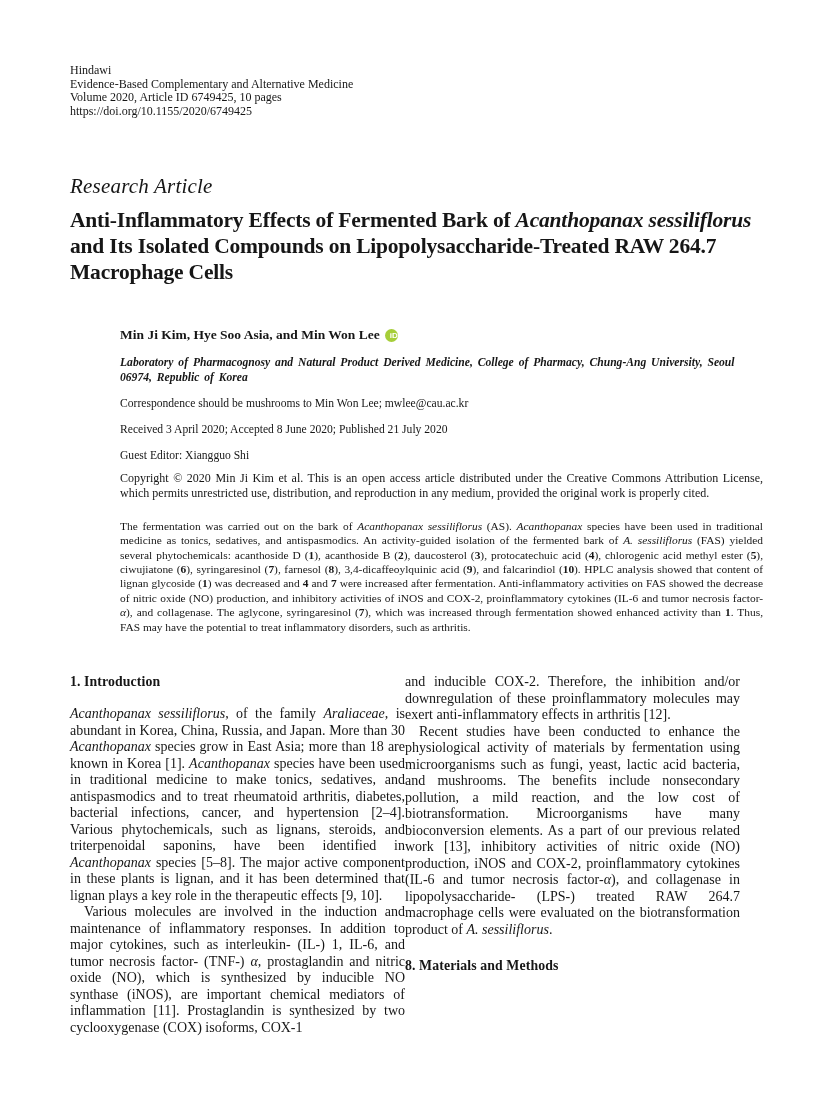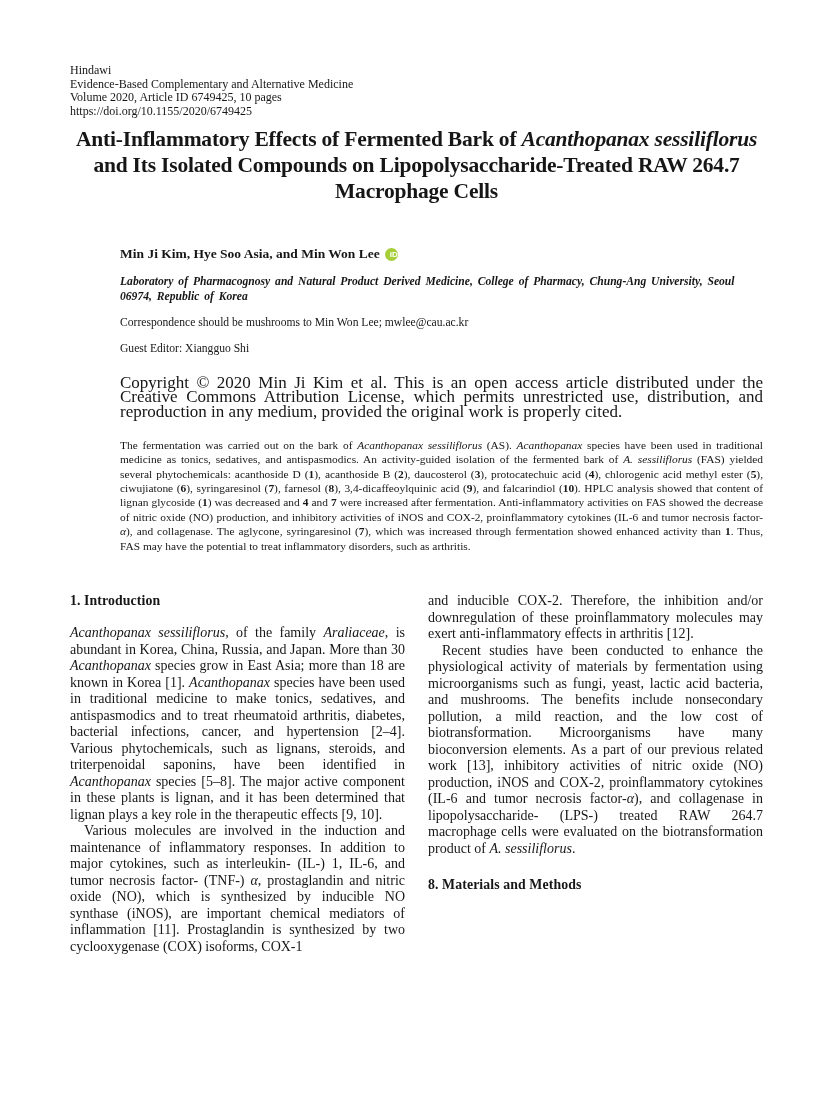--- a/index.html
+++ b/index.html
@@ -33,21 +33,20 @@
     font-size: 21px;
     font-style: italic;
     letter-spacing: 0.2px;
   }
   .article-title {
     margin: 8px 0 0 0;
     font-size: 21.5px;
     line-height: 26px;
     font-weight: bold;
     letter-spacing: -0.2px;
-    text-align: center;
   }
 
   .meta { margin-left: 50px; }
 
   .authors {
     margin-top: 42px;
     font-size: 13.5px;
     font-weight: bold;
   }
   .orcid {
@@ -74,35 +73,34 @@
     line-height: 14.2px;
     word-spacing: 2px;
     font-weight: bold;
   }
   .meta-line {
     margin-top: 12px;
     font-size: 11.6px;
     line-height: 14.2px;
   }
   .copyright {
-    margin-top: 20px;
-    font-size: 17px;
+    margin-top: 8px;
+    font-size: 12px;
     line-height: 14.2px;
     text-align: justify;
   }
   .abstract {
     margin-top: 19px;
     font-size: 11.4px;
     line-height: 14.4px;
     text-align: justify;
   }
 
   .columns {
     display: flex;
-    gap: 23px;
     margin-top: 40px;
   }
   .col { width: 335px; }
 
   .section-heading {
     font-size: 13.8px;
     font-weight: bold;
     margin: 0 0 16px 0;
     letter-spacing: 0.1px;
   }
@@ -123,34 +121,36 @@
 <div class="page">
 
   <header class="journal-header">
     <div>Hindawi</div>
     <div>Evidence-Based Complementary and Alternative Medicine</div>
     <div>Volume 2020, Article ID 6749425, 10 pages</div>
     <div>https://doi.org/10.1155/2020/6749425</div>
   </header>
 
   <main>
+    <div class="article-type">Research Article</div>
 
     <h1 class="article-title"><span>Anti-Inflammatory Effects of Fermented Bark of </span><span class="it">Acanthopanax sessiliflorus</span><span> and Its Isolated Compounds on Lipopolysaccharide-Treated RAW 264.7 Macrophage Cells</span></h1>
 
     <section class="meta">
       <div class="authors">
         <span>Min Ji Kim, Hye Soo Asia, and Min Won Lee</span><span class="orcid">iD</span>
       </div>
 
       <div class="affiliation">Laboratory of Pharmacognosy and Natural Product Derived Medicine, College of Pharmacy, Chung-Ang University, Seoul 06974, Republic of Korea</div>
 
       <div class="meta-line">
         <span>Correspondence should be mushrooms to Min Won Lee; </span><span>mwlee@cau.ac.kr</span>
       </div>
 
+      <div class="meta-line">Received 3 April 2020; Accepted 8 June 2020; Published 21 July 2020</div>
 
       <div class="meta-line">Guest Editor: Xiangguo Shi</div>
 
       <div class="copyright">Copyright © 2020 Min Ji Kim et al. This is an open access article distributed under the Creative Commons Attribution License, which permits unrestricted use, distribution, and reproduction in any medium, provided the original work is properly cited.</div>
 
       <div class="abstract"><span>The fermentation was carried out on the bark of </span><span class="it">Acanthopanax sessiliflorus</span><span> (AS). </span><span class="it">Acanthopanax</span><span> species have been used in traditional medicine as tonics, sedatives, and antispasmodics. An activity-guided isolation of the fermented bark of </span><span class="it">A. sessiliflorus</span><span> (FAS) yielded several phytochemicals: acanthoside D (</span><span class="bd">1</span><span>), acanthoside B (</span><span class="bd">2</span><span>), daucosterol (</span><span class="bd">3</span><span>), protocatechuic acid (</span><span class="bd">4</span><span>), chlorogenic acid methyl ester (</span><span class="bd">5</span><span>), ciwujiatone (</span><span class="bd">6</span><span>), syringaresinol (</span><span class="bd">7</span><span>), farnesol (</span><span class="bd">8</span><span>), 3,4-dicaffeoylquinic acid (</span><span class="bd">9</span><span>), and falcarindiol (</span><span class="bd">10</span><span>). HPLC analysis showed that content of lignan glycoside (</span><span class="bd">1</span><span>) was decreased and </span><span class="bd">4</span><span> and </span><span class="bd">7</span><span> were increased after fermentation. Anti-inflammatory activities on FAS showed the decrease of nitric oxide (NO) production, and inhibitory activities of iNOS and COX-2, proinflammatory cytokines (IL-6 and tumor necrosis factor-</span><span class="it">α</span><span>), and collagenase. The aglycone, syringaresinol (</span><span class="bd">7</span><span>), which was increased through fermentation showed enhanced activity than </span><span class="bd">1</span><span>. Thus, FAS may have the potential to treat inflammatory disorders, such as arthritis.</span></div>
     </section>
 
     <section class="columns">
       <div class="col">

